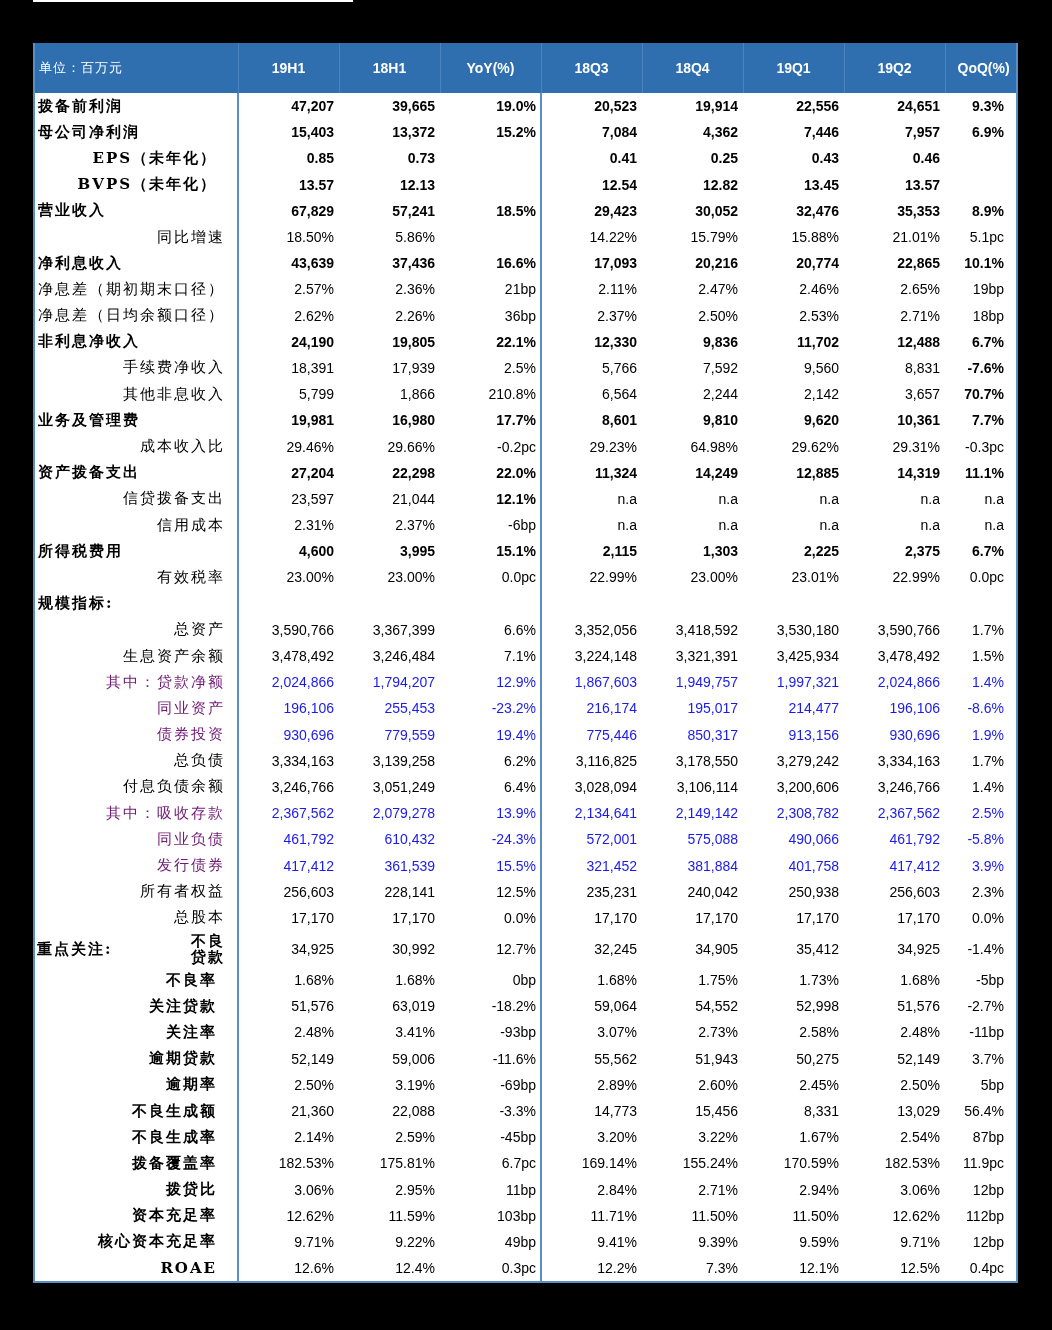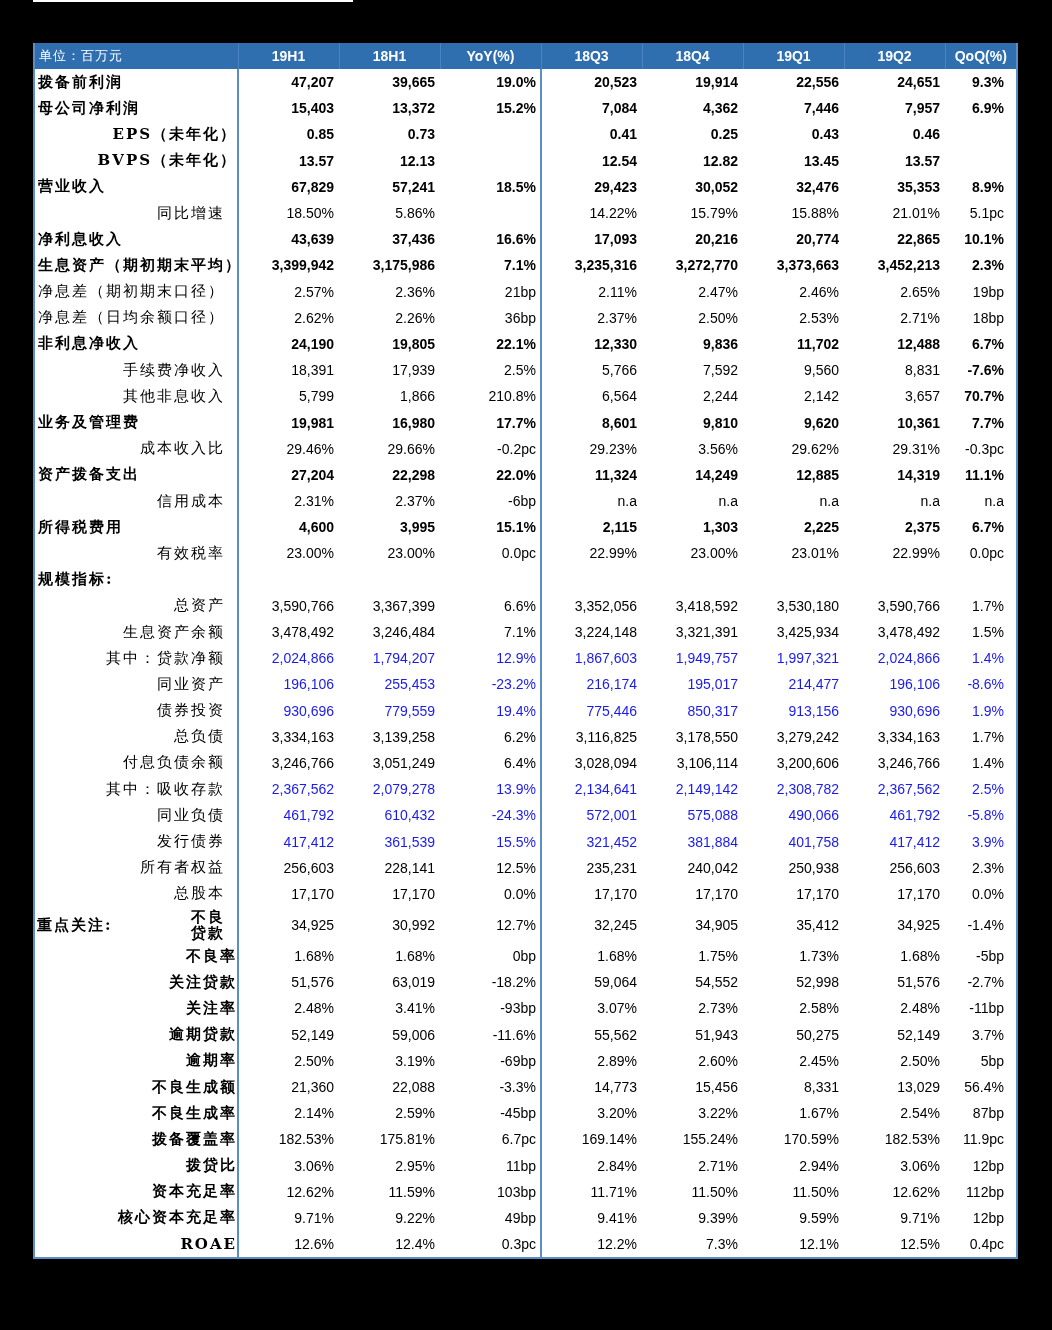--- a/index.html
+++ b/index.html
@@ -6,37 +6,37 @@
   body { width:1052px; height:1330px; position:relative; overflow:hidden;
          font-family:"Liberation Sans", sans-serif; }
   .topbar { position:absolute; left:33px; top:0; width:320px; height:2px; background:#fff; }
   .table-wrap { position:absolute; left:33px; top:43px; width:985px;
                 border:2px solid #5b8ec4; border-top:none; background:#fff; box-sizing:border-box; }
   table { border-collapse:collapse; width:100%; table-layout:fixed; }
   col.c-label { width:203px; }
   col.c-num { width:101px; }
   col.c-qoq { width:71px; }
   thead th { background:#2f6fb0; color:#fff; height:26px; font-weight:bold; font-size:14px;
-             text-align:center; padding:0; border-right:1px solid #4a83bf; }
+             text-align:center; padding:12px; border-right:1px solid #4a83bf; }
   thead th.h-unit { text-align:left; padding-left:4px; font-family:"DejaVu Serif", serif;
                     font-size:13px; font-weight:normal; letter-spacing:1px; }
   thead th:last-child { border-right:none; }
   tbody td { height:26.2px; padding:0 2px; font-size:14px; color:#000; text-align:right;
              white-space:nowrap; overflow:hidden; }
   tbody td.label { font-family:"DejaVu Serif", serif; font-size:15px; letter-spacing:2px;
                    border-right:2px solid #5b8ec4; }
   tbody td.label.l-left { text-align:left; padding-left:3px; font-weight:bold; }
   tbody td.label.l-right { text-align:right; padding-right:12px; }
-  tbody td.label.l-mid { text-align:right; padding-right:0; font-weight:bold; }
+  tbody td.label.l-mid { text-align:right; padding-right:20px; font-weight:bold; }
   tbody td.yoy { border-right:2px solid #5b8ec4; padding-right:4px;margin-top:8px; }
   tbody td.num { padding-right:5px; }
   tbody td.qoq { padding-right:12px; }
   tr.bold td.v { font-weight:bold; }
   tr.blue td { color:#1a1aee; }
-  tr.blue td.label { color:#000000;margin-top:7px; }
+  tr.blue td.label { color:#701a75;margin-top:7px; }
   tr.tall td { height:36px; }
   .split { display:flex; justify-content:space-between; align-items:center; }
   .split .left { font-weight:bold; text-align:right; }
   .split .right { font-weight:bold; line-height:16px; text-align:right; }
 </style>
 </head>
 <body>
 
 <div class="topbar"></div>
 
@@ -137,31 +137,20 @@
           <td class="label l-left"><span>净利息收入</span></td>
           <td class="v num">43,639</td>
           <td class="v num">37,436</td>
           <td class="v yoy">16.6%</td>
           <td class="v num">17,093</td>
           <td class="v num">20,216</td>
           <td class="v num">20,774</td>
           <td class="v num">22,865</td>
           <td class="v qoq">10.1%</td>
         </tr>
-        <tr class="bold">
-          <td class="label l-left"><span>生息资产（期初期末平均）</span></td>
-          <td class="v num">3,399,942</td>
-          <td class="v num">3,175,986</td>
-          <td class="v yoy">7.1%</td>
-          <td class="v num">3,235,316</td>
-          <td class="v num">3,272,770</td>
-          <td class="v num">3,373,663</td>
-          <td class="v num">3,452,213</td>
-          <td class="v qoq">2.3%</td>
-        </tr>
         <tr>
           <td class="label l-right"><span>净息差（期初期末口径）</span></td>
           <td class="v num">2.57%</td>
           <td class="v num">2.36%</td>
           <td class="v yoy">21bp</td>
           <td class="v num">2.11%</td>
           <td class="v num">2.47%</td>
           <td class="v num">2.46%</td>
           <td class="v num">2.65%</td>
           <td class="v qoq">19bp</td>
@@ -220,35 +209,46 @@
           <td class="v num">9,620</td>
           <td class="v num">10,361</td>
           <td class="v qoq">7.7%</td>
         </tr>
         <tr>
           <td class="label l-right"><span>成本收入比</span></td>
           <td class="v num">29.46%</td>
           <td class="v num">29.66%</td>
           <td class="v yoy">-0.2pc</td>
           <td class="v num">29.23%</td>
-          <td class="v num">3.56%</td>
+          <td class="v num">64.98%</td>
           <td class="v num">29.62%</td>
           <td class="v num">29.31%</td>
           <td class="v qoq">-0.3pc</td>
         </tr>
         <tr class="bold">
           <td class="label l-left"><span>资产拨备支出</span></td>
           <td class="v num">27,204</td>
           <td class="v num">22,298</td>
           <td class="v yoy">22.0%</td>
           <td class="v num">11,324</td>
           <td class="v num">14,249</td>
           <td class="v num">12,885</td>
           <td class="v num">14,319</td>
           <td class="v qoq">11.1%</td>
+        </tr>
+        <tr>
+          <td class="label l-right"><span>信贷拨备支出</span></td>
+          <td class="v num">23,597</td>
+          <td class="v num">21,044</td>
+          <td class="v yoy" style="font-weight: bold;">12.1%</td>
+          <td class="v num">n.a</td>
+          <td class="v num">n.a</td>
+          <td class="v num">n.a</td>
+          <td class="v num">n.a</td>
+          <td class="v qoq">n.a</td>
         </tr>
         <tr>
           <td class="label l-right"><span>信用成本</span></td>
           <td class="v num">2.31%</td>
           <td class="v num">2.37%</td>
           <td class="v yoy">-6bp</td>
           <td class="v num">n.a</td>
           <td class="v num">n.a</td>
           <td class="v num">n.a</td>
           <td class="v num">n.a</td>

